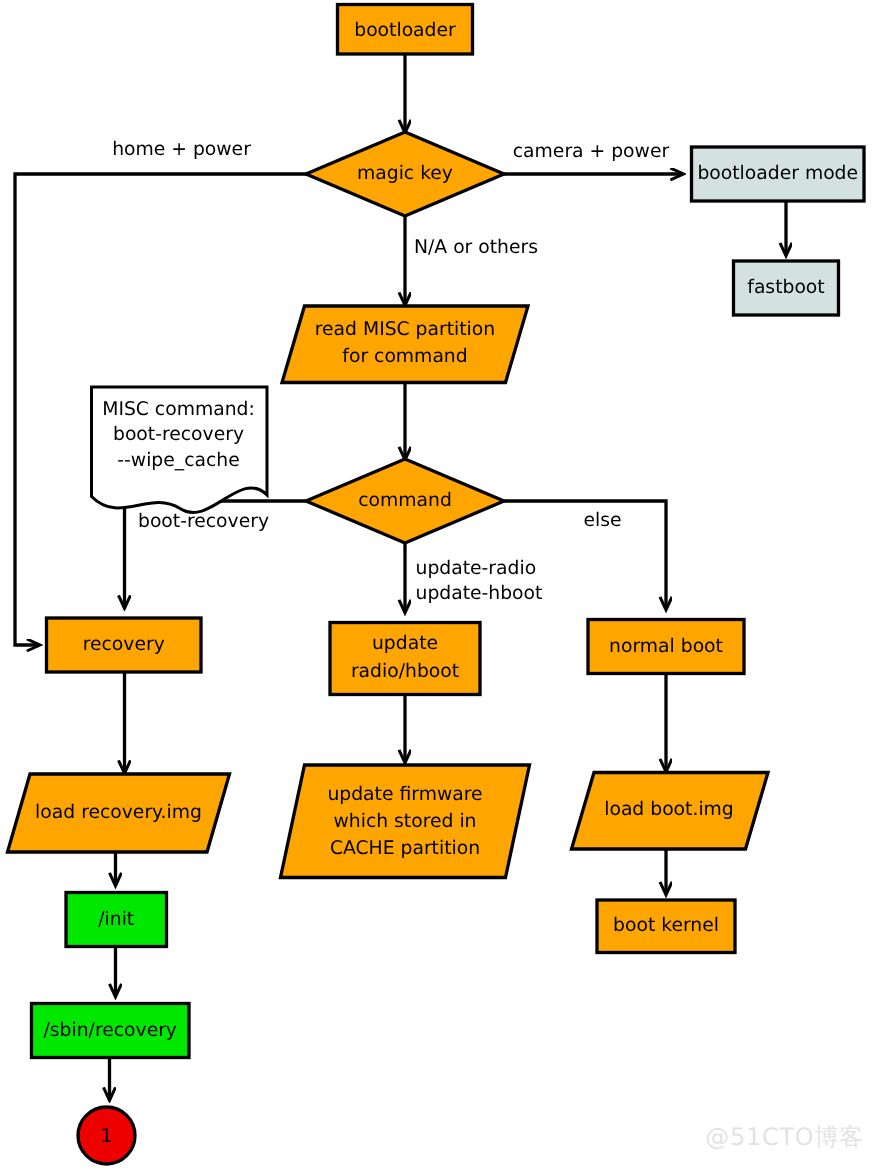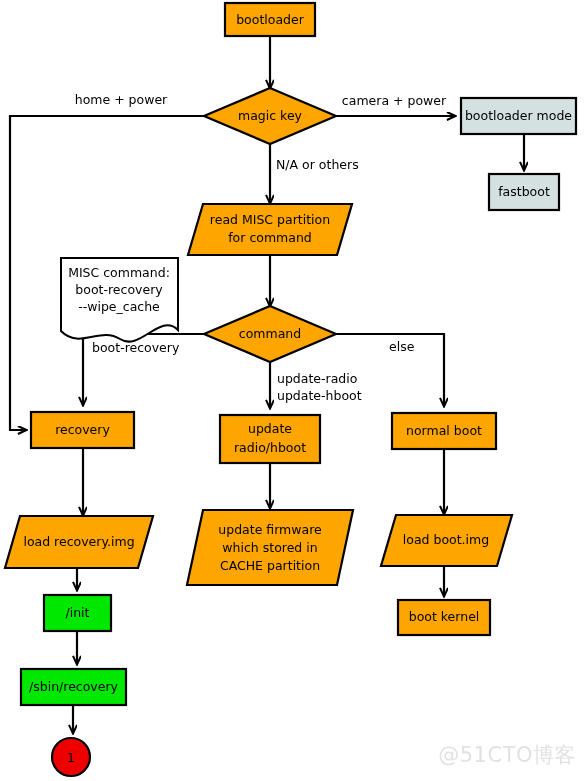--- a/index.html
+++ b/index.html
@@ -45,21 +45,21 @@
   .shape-blue   { fill: #d4e1e1; stroke: #000000; stroke-width: 2.2; }
   .shape-green  { fill: #00e800; stroke: #000000; stroke-width: 2.2; }
   .shape-red    { fill: #ee0000; stroke: #000000; stroke-width: 2.2; }
   .shape-note   { fill: #ffffff; stroke: #000000; stroke-width: 2.0; }
   .conn { stroke: #000000; stroke-width: 2.2; fill: none; }
   .watermark {
     position: absolute;
     right: 8px;
     bottom: 12px;
     font-family: "DejaVu Sans", "Liberation Sans", sans-serif;
-    font-size: 21px;
+    font-size: 16px;
     color: #e2e2e2;
     letter-spacing: 0.5px;
     user-select: none;
   }
 </style>
 </head>
 <body>
 
 <div id="canvas">
 

